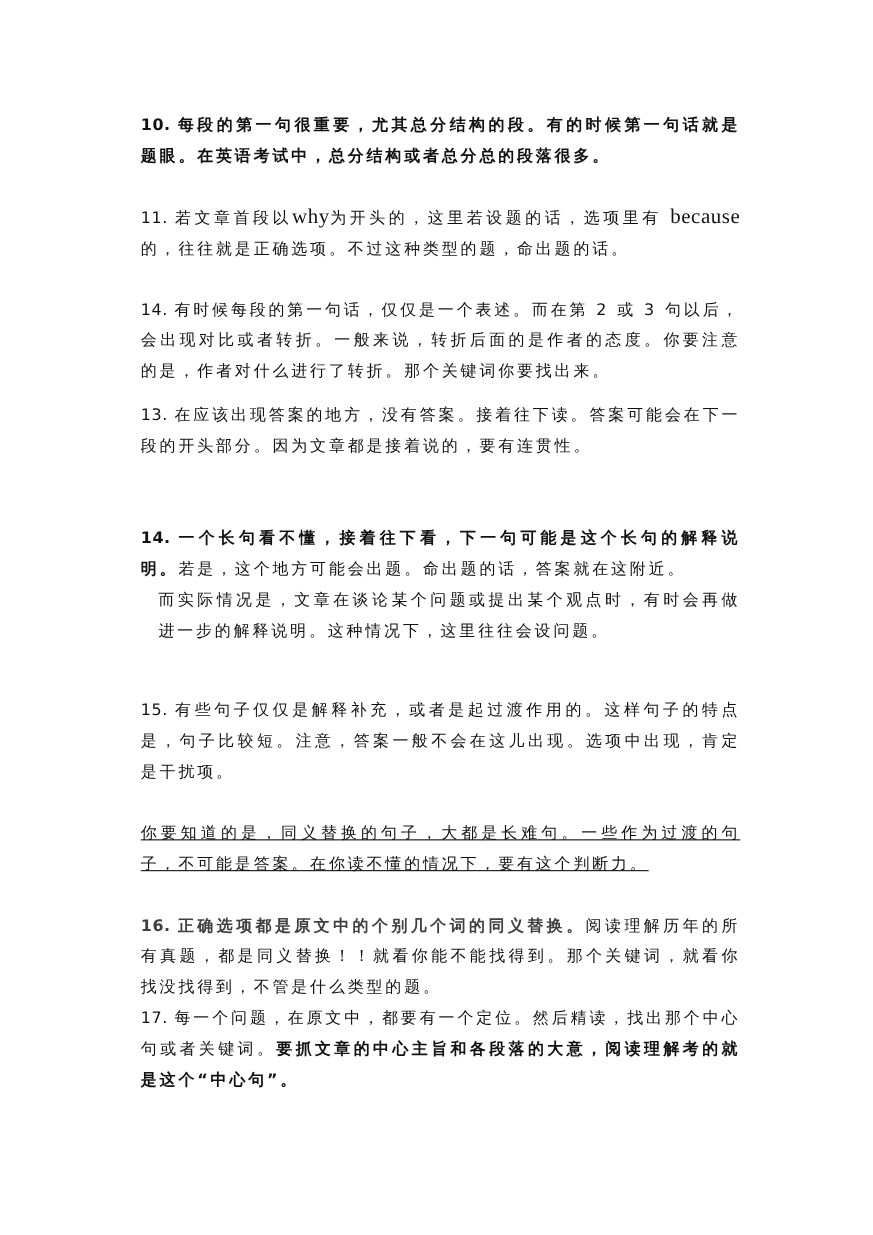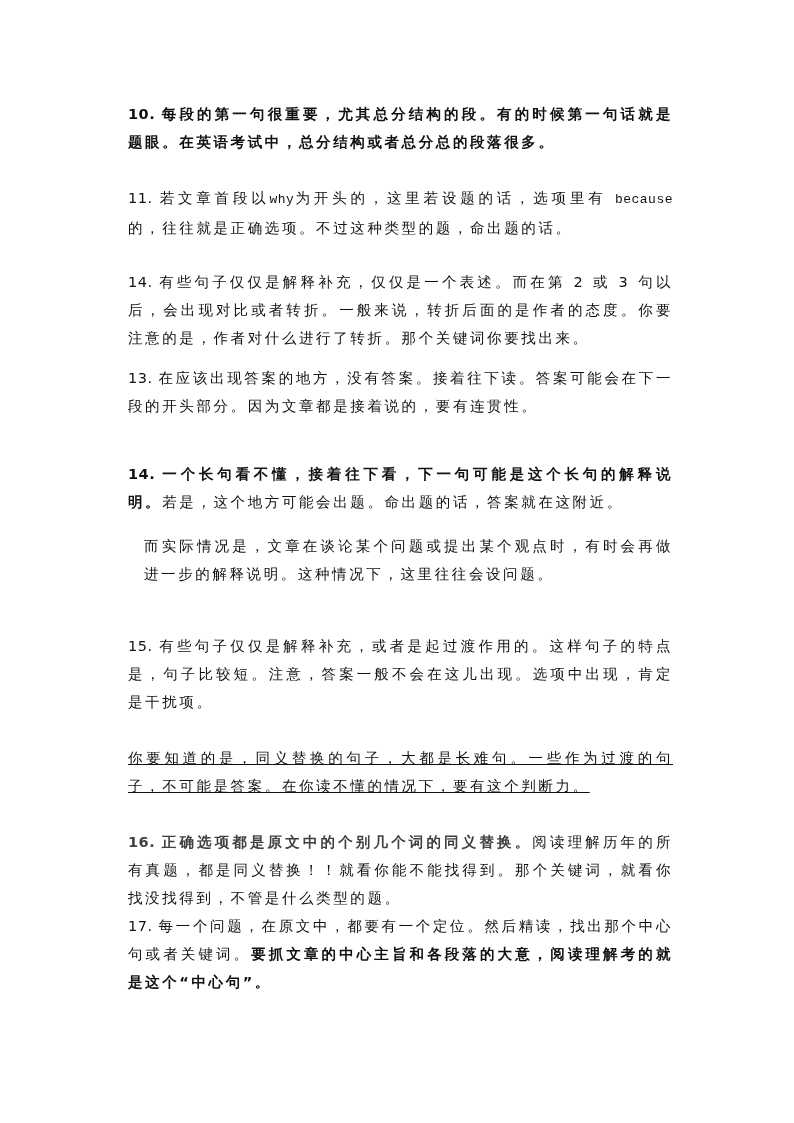--- a/index.html
+++ b/index.html
@@ -34,51 +34,51 @@
       letter-spacing: 0.5px;
     }
     .bold {
       font-weight: bold;
     }
     .gold {
       color: #404040;
       font-weight: bold;
     }
     .latin {
-      font-family: Liberation Mono, monospace;
+      font-family: Liberation Serif, serif;
       letter-spacing: 0.5px;
-      font-size: 13px;
+      font-size: 19px;
     }
     
     #p10 { position: absolute; top: 0; font-weight: bold; }
     #p11 { position: absolute; top: 84px; }
     #p12 { position: absolute; top: 168px; }
     #p13 { position: absolute; top: 264px; }
-    #p14 { position: absolute; top: 360px; }
+    #p14 { position: absolute; top: 376px; }
     #p14b { position: absolute; top: 432px; margin-left: 16px; }
     #p15 { position: absolute; top: 532px; }
     #p15b { position: absolute; top: 644px; text-decoration: underline; }
     #p16 { position: absolute; top: 728px; }
     #p17 { position: absolute; top: 812px; }
   </style>
 </head>
 <body>
 
 <div class="page">
 
   <p class="para" id="p10">
     <span class="num">10.</span><span>每段的第一句很重要，尤其总分结构的段。有的时候第一句话就是题眼。在英语考试中，总分结构或者总分总的段落很多。</span>
   </p>
 
   <p class="para" id="p11">
     <span class="num">11.</span><span>若文章首段以</span><span class="latin">why</span><span>为开头的，这里若设题的话，选项里有</span> <span class="latin">because</span><span>的，往往就是正确选项。不过这种类型的题，命出题的话。</span>
   </p>
 
   <p class="para" id="p12">
-    <span class="num">14.</span><span>有些句子仅仅是解释补充，仅仅是一个表述。而在第</span> <span>2</span> <span>或</span> <span>3</span> <span>句以后，会出现对比或者转折。一般来说，转折后面的是作者的态度。你要注意的是，作者对什么进行了转折。那个关键词你要找出来。</span>
+    <span class="num">14.</span><span>有时候每段的第一句话，仅仅是一个表述。而在第</span> <span>2</span> <span>或</span> <span>3</span> <span>句以后，会出现对比或者转折。一般来说，转折后面的是作者的态度。你要注意的是，作者对什么进行了转折。那个关键词你要找出来。</span>
   </p>
 
   <p class="para" id="p13">
     <span class="num">13.</span><span>在应该出现答案的地方，没有答案。接着往下读。答案可能会在下一段的开头部分。因为文章都是接着说的，要有连贯性。</span>
   </p>
 
   <p class="para" id="p14">
     <span class="num bold">14.</span><span class="bold">一个长句看不懂，接着往下看，下一句可能是这个长句的解释说明。</span><span>若是，这个地方可能会出题。命出题的话，答案就在这附近。</span>
   </p>
 

